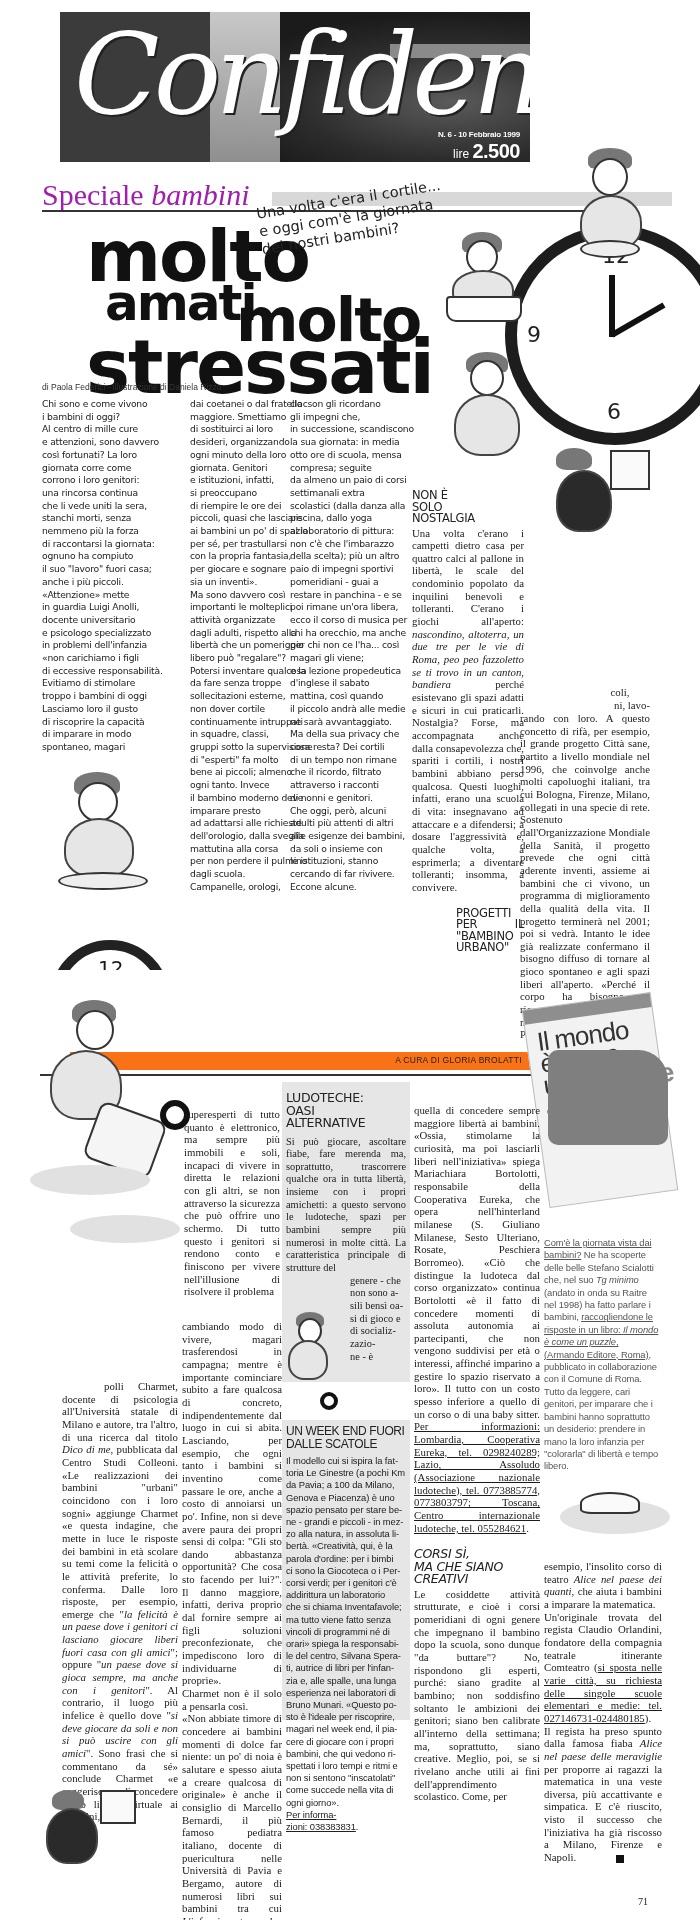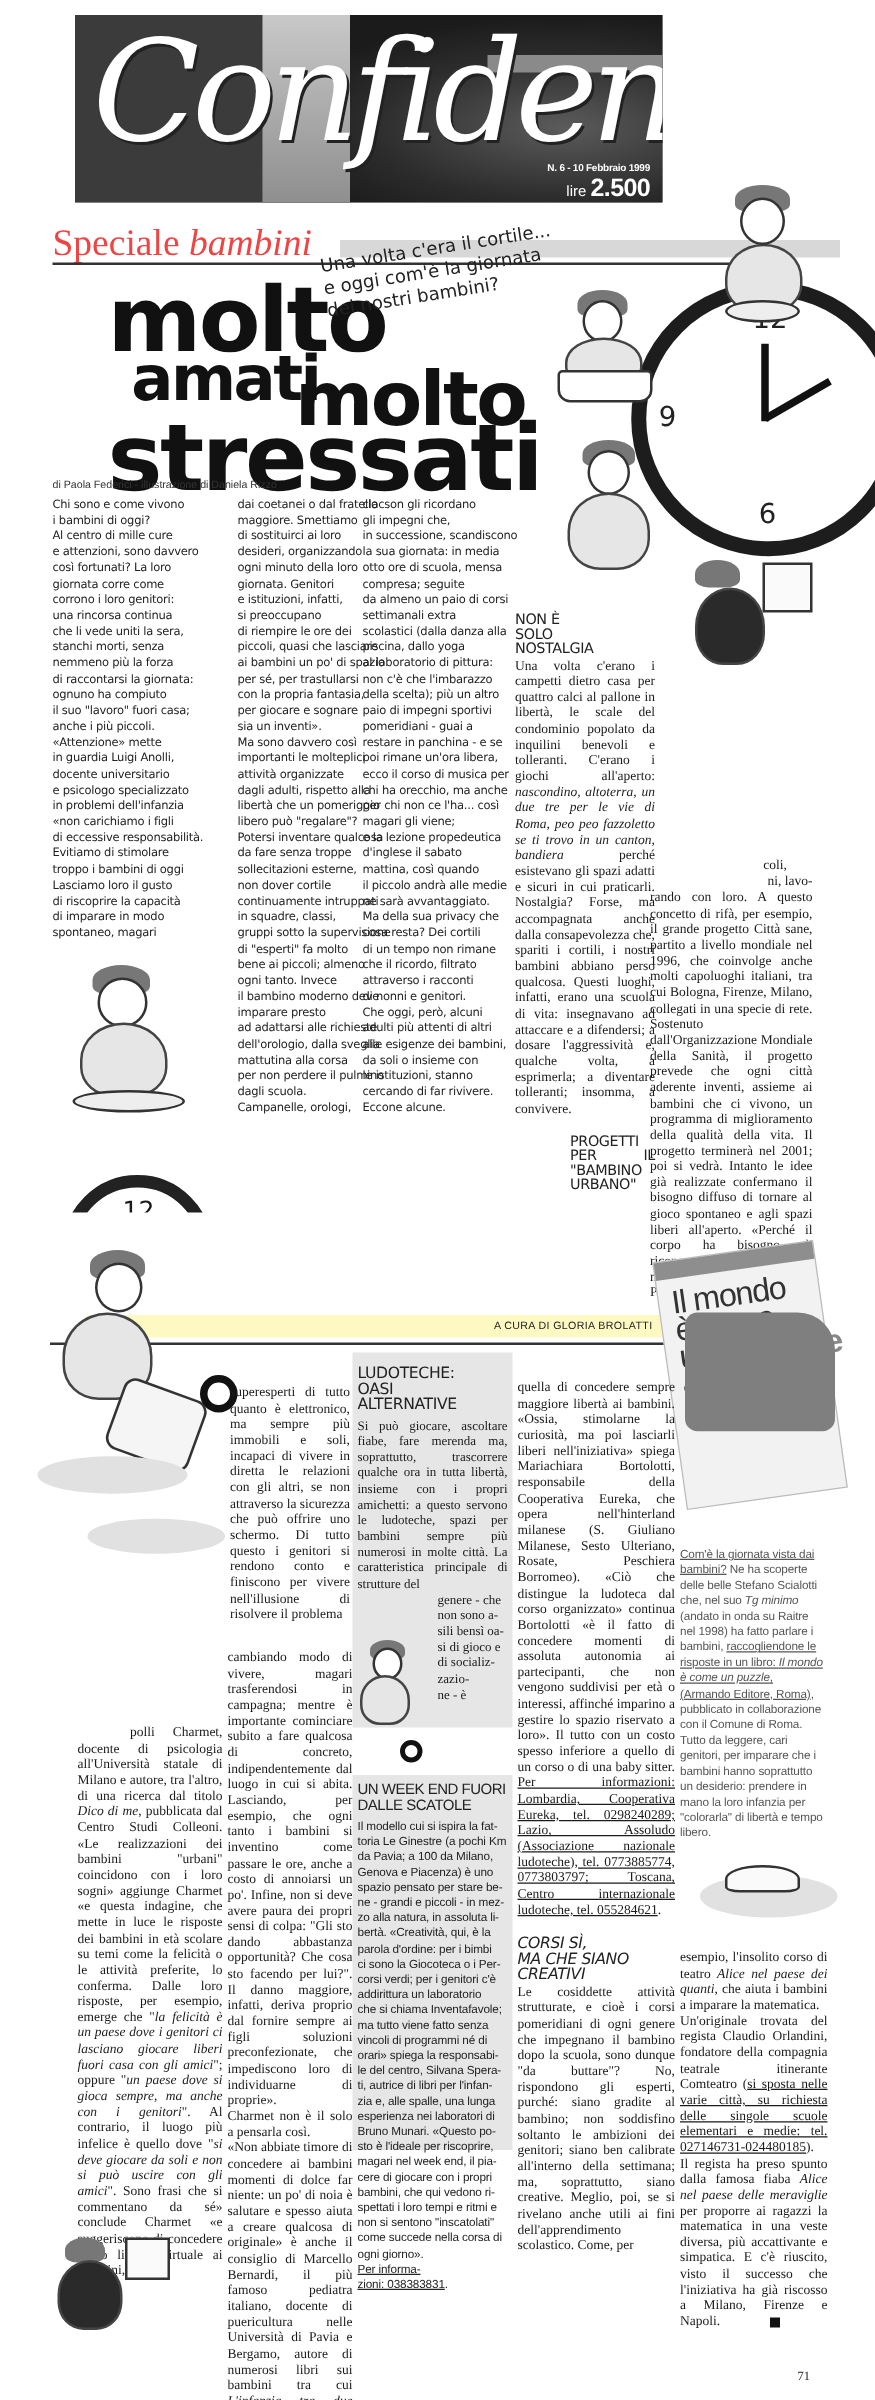--- a/index.html
+++ b/index.html
@@ -16,21 +16,21 @@
   .masthead .bar { position: absolute; left: 330px; top: 32px; width: 140px; height: 14px; background: #8a8a8a; }
   .masthead .logo { position: absolute; left: 14px; top: 6px; font-family: "DejaVu Serif", serif; font-style: italic;
      font-size: 112px; color: #fff; letter-spacing: -6px; text-shadow: 2px 2px 0 #222; line-height: 1; }
   .masthead .issue { position: absolute; right: 10px; top: 118px; font-family: "Liberation Sans", sans-serif; font-size: 8px; color: #fff; font-weight: bold; letter-spacing: -0.2px; }
   .masthead .price { position: absolute; right: 10px; top: 128px; font-family: "Liberation Sans", sans-serif; font-size: 12px; color: #fff; }
   .masthead .price b { font-size: 20px; font-weight: bold; letter-spacing: -0.5px; }
 
   
   .section-head { position: absolute; left: 42px; top: 180px; width: 600px; height: 34px; }
   .section-head .band { position: absolute; left: 230px; top: 12px; width: 400px; height: 14px; background: #d8d8d8; }
-  .section-head .label { position: absolute; left: 0; top: -2px; font-family: "Liberation Serif", serif; font-size: 30px; color: #ef4444; }
+  .section-head .label { position: absolute; left: 0; top: -2px; font-family: "Liberation Serif", serif; font-size: 30px; color: #a21caf; }
   .section-head .label i { font-style: italic; }
   .section-head .rule { position: absolute; left: 0; top: 30px; width: 580px; height: 1.5px; background: #333; }
 
   
   .title-block { position: absolute; left: 40px; top: 220px; width: 460px; height: 150px; margin-left: 46px; }
   .t-word { position: absolute; font-family: "DejaVu Sans", sans-serif; font-weight: bold; color: #111; line-height: 1; letter-spacing: -2px; }
   .t1 { left: 0; top: 0; font-size: 72px; }
   .t2 { left: 19px; top: 58px; font-size: 50px; }
   .t3 { left: 150px; top: 70px; font-size: 60px; }
   .t4 { left: 0; top: 110px; font-size: 74px; }
@@ -60,21 +60,21 @@
   .c2 { left: 190px; top: 398px; width: 150px; }
   .c3 { left: 290px; top: 398px; width: 130px; }
   .c4 { left: 412px; top: 490px; width: 112px; }
   .c5 { left: 520px; top: 710px; width: 120px; }
 
   .sub-h { font-family: "DejaVu Sans", sans-serif; font-size: 11.5px; line-height: 11.5px; color: #222; letter-spacing: -0.3px; text-transform: uppercase; margin-bottom: 2px; }
   .i { font-style: italic; }
   .u { text-decoration: underline; }
 
   
-  .curated { position: absolute; left: 70px; top: 1052px; width: 460px; height: 18px; background: #fef9c3; }
+  .curated { position: absolute; left: 70px; top: 1052px; width: 460px; height: 18px; background: #f97316; }
   .curated span { position: absolute; right: 8px; top: 3px; font-family: "Liberation Sans", sans-serif; font-size: 8.5px; letter-spacing: 0.3px; color: #222; }
   .curated-rule { position: absolute; left: 40px; top: 1074px; width: 500px; height: 1.5px; background: #333; }
 
   .book { position: absolute; left: 535px; top: 1000px; width: 130px; height: 200px; background: #f2f2f2; border: 1px solid #bbb; transform: rotate(-8deg); }
   .book .strip { position: absolute; left: 0; top: 0; width: 100%; height: 14px; background: #8e8e8e; }
   .book .t { position: absolute; left: 10px; top: 22px; font-family: "Liberation Sans", sans-serif; font-size: 26px; line-height: 0.85; color: #333; letter-spacing: -1px; }
   .book .pz { position: absolute; left: 62px; top: 66px; font-family: "Liberation Sans", sans-serif; font-weight: bold; font-size: 26px; color: #888; }
   .book .s { position: absolute; left: 10px; top: 100px; font-family: "Liberation Sans", sans-serif; font-size: 6px; line-height: 7px; color: #444; width: 70px; }
   .puzzle { position: absolute; left: 548px; top: 1050px; width: 120px; height: 95px; background: #7f7f7f; border-radius: 10px 30px 10px 10px; }
 
@@ -409,21 +409,21 @@
       <p>ti, autrice di libri per l'infan-</p>
       <p>zia e, alle spalle, una lunga</p>
       <p>esperienza nei laboratori di</p>
       <p>Bruno Munari. «Questo po-</p>
       <p>sto è l'ideale per riscoprire,</p>
       <p>magari nel week end, il pia-</p>
       <p>cere di giocare con i propri</p>
       <p>bambini, che qui vedono ri-</p>
       <p>spettati i loro tempi e ritmi e</p>
       <p>non si sentono "inscatolati"</p>
-      <p>come succede nella corsa di</p>
+      <p>come succede nella vita di</p>
       <p>ogni giorno».</p>
     </div>
   <p><span class="u">Per informa-</span></p>
   <p><span class="u">zioni: 038383831</span>.</p>
 </div>
 
 <div class="col serif l4">
   <p><span>quella di concedere sempre maggiore libertà ai bambini. «Ossia, stimolarne la curiosità, ma poi lasciarli liberi nell'iniziativa» spiega Mariachiara Bortolotti, responsabile della Cooperativa Eureka, che opera nell'hinterland milanese (S. Giuliano Milanese, Sesto Ulteriano, Rosate, Peschiera Borromeo). «Ciò che distingue la ludoteca dal corso organizzato» continua Bortolotti «è il fatto di concedere momenti di assoluta autonomia ai partecipanti, che non vengono suddivisi per età o interessi, affinché imparino a gestire lo spazio riservato a loro». Il tutto con un costo spesso inferiore a quello di un corso o di una baby sitter. </span><span class="u">Per informazioni: Lombardia, Cooperativa Eureka, tel. 0298240289; Lazio, Assoludo (Associazione nazionale ludoteche), tel. 0773885774, 0773803797; Toscana, Centro internazionale ludoteche, tel. 055284621</span><span>.</span></p>
   <div class="sub-h" style="margin-top:14px;font-size:12.5px;line-height:12.5px;font-style:italic;">
     <div>CORSI SÌ,</div>

